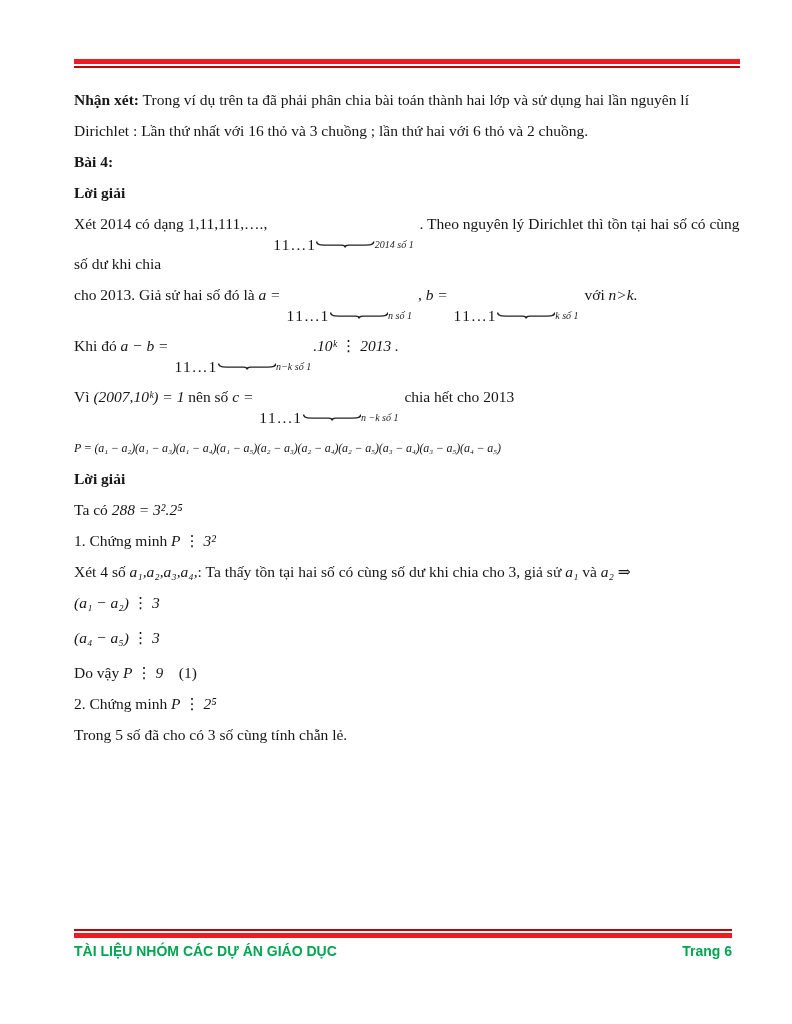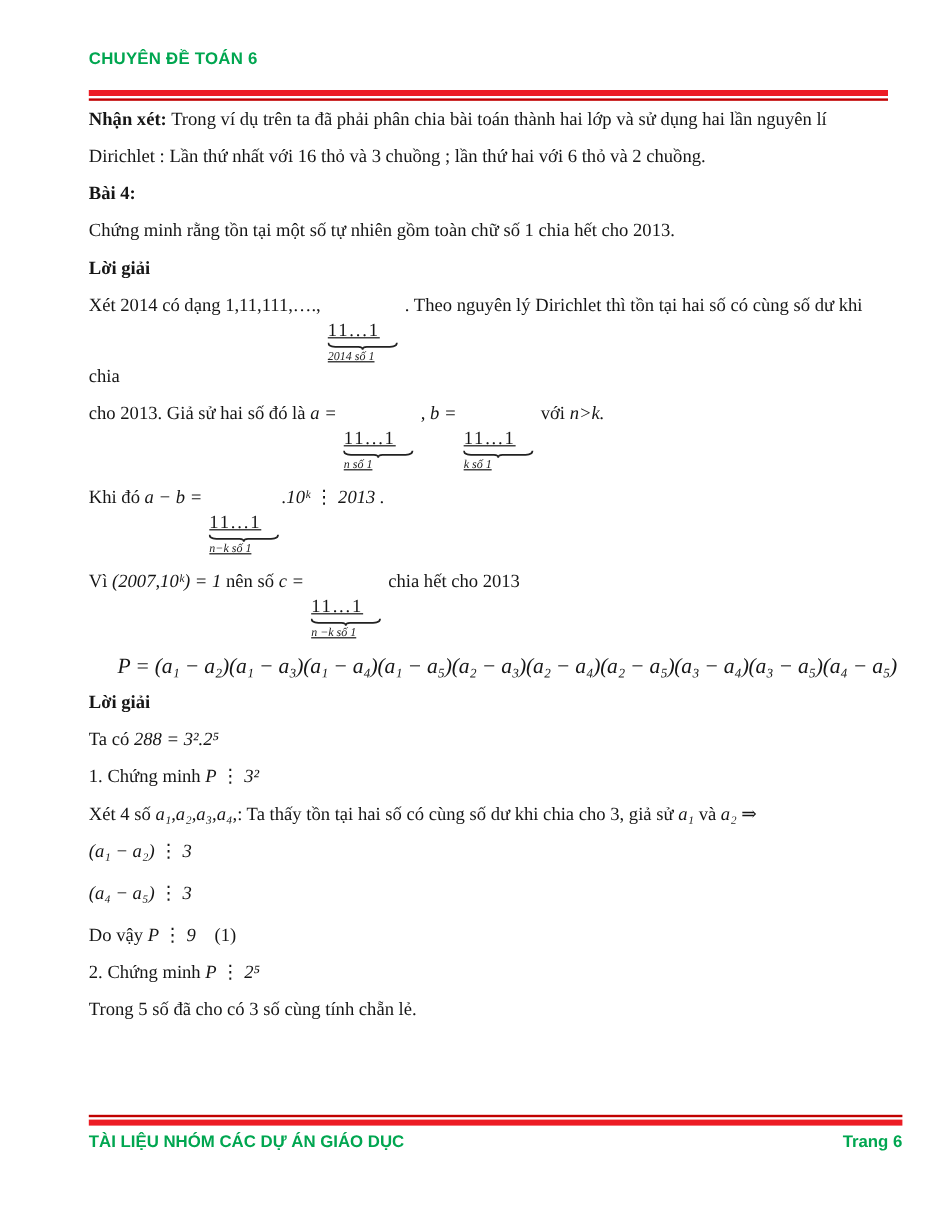--- a/index.html
+++ b/index.html
@@ -10,59 +10,57 @@
   .header{position:absolute;left:74px;right:52px;top:40px;}
   .header-title{font-family:"Liberation Sans","DejaVu Sans",sans-serif;font-weight:bold;
                 font-size:14px;line-height:16px;color:var(--green,#00a650);letter-spacing:.2px;}
   .rule{left:0;right:0;}
   .rule .thick{height:4.5px;background:var(--red-thick,#ed1c24);}
   .rule .gap{height:2.5px;}
   .rule .thin{height:1.5px;background:var(--red-thin,#c10000);}
   .rule-header{margin-top:19px;}
 
   
-  .footer{position:absolute;left:74px;right:40px;top:929px;text-align:center;}
+  .footer{position:absolute;left:74px;right:60px;top:929px;text-align:center;}
   .footer-text{display:flex;justify-content:space-between;margin-top:5px;
                font-family:"Liberation Sans","DejaVu Sans",sans-serif;font-weight:bold;
                font-size:14px;color:var(--green,#00a650);}
 
   
   .content{position:absolute;left:74px;right:48px;top:90px;}
   .line{font-size:15.5px;line-height:20px;margin:0 0 11px;white-space:normal;}
   .line.display{margin-bottom:15px;}
   .line .bold{font-weight:bold;}
   .line .math{font-style:italic;}
-  .line.formula-p{font-size:18px;white-space:nowrap;letter-spacing:-0.2px;margin-left:24px;}
+  .line.formula-p{font-size:12px;white-space:nowrap;letter-spacing:-0.2px;}
 
   
-  .ub{display:inline-flex;flex-direction:column;
-      vertical-align:-21px;margin:0 2px;text-decoration:underline;}
+  .ub{display:inline-flex;flex-direction:row;align-items:center;
+      vertical-align:-21px;margin:0 2px;}
   .ub-top{line-height:19px;letter-spacing:1.5px;font-style:normal;}
   .ub-brace{display:block;width:100%;height:7px;}
   .ub-label{font-size:10px;line-height:12px;white-space:nowrap;font-style:italic;color:#222;}
 </style>
 </head>
 <body>
 
 <div class="page">
 
   <div class="header">
-    <div class="header-title">CHUYÊN ĐỀ TOÁN 6</div>
     <div class="rule rule-header">
       <div class="thick"></div>
       <div class="gap"></div>
       <div class="thin"></div>
     </div>
   </div>
 
   <div class="content">
       <div class="line para"><span class="bold">Nhận xét:</span><span class="text"> Trong ví dụ trên ta đã phải phân chia bài toán thành hai lớp và sử dụng hai lần nguyên lí</span></div>
       <div class="line para"><span class="text">Dirichlet : Lần thứ nhất với 16 thỏ và 3 chuồng ; lần thứ hai với 6 thỏ và 2 chuồng.</span></div>
       <div class="line para"><span class="bold">Bài 4:</span></div>
-      <div class="line para"><span class="text">Chứng minh rằng tồn tại một số tự nhiên gồm toàn chữ số 1 chia hết cho 2013.</span></div>
       <div class="line para"><span class="bold">Lời giải</span></div>
       <div class="line para has-ub"><span class="text">Xét 2014 có dạng 1,11,111,…., </span><span class="ub">
           <span class="ub-top">11...1</span>
           <svg viewBox="0 0 100 12" preserveAspectRatio="none" class="ub-brace">
             <path d="M1 1 C1 7 8 7 20 7 L44 7 C48 7 50 8 50 11 C50 8 52 7 56 7 L80 7 C92 7 99 7 99 1" fill="none" stroke="#222" stroke-width="1.4" vector-effect="non-scaling-stroke"></path>
           </svg>
           <span class="ub-label">2014 số 1</span>
         </span><span class="text"> . Theo nguyên lý Dirichlet thì tồn tại hai số có cùng số dư khi chia</span></div>
       <div class="line para has-ub"><span class="text">cho 2013. Giả sử hai số đó là </span><span class="math">a = </span><span class="ub">
           <span class="ub-top">11...1</span>

